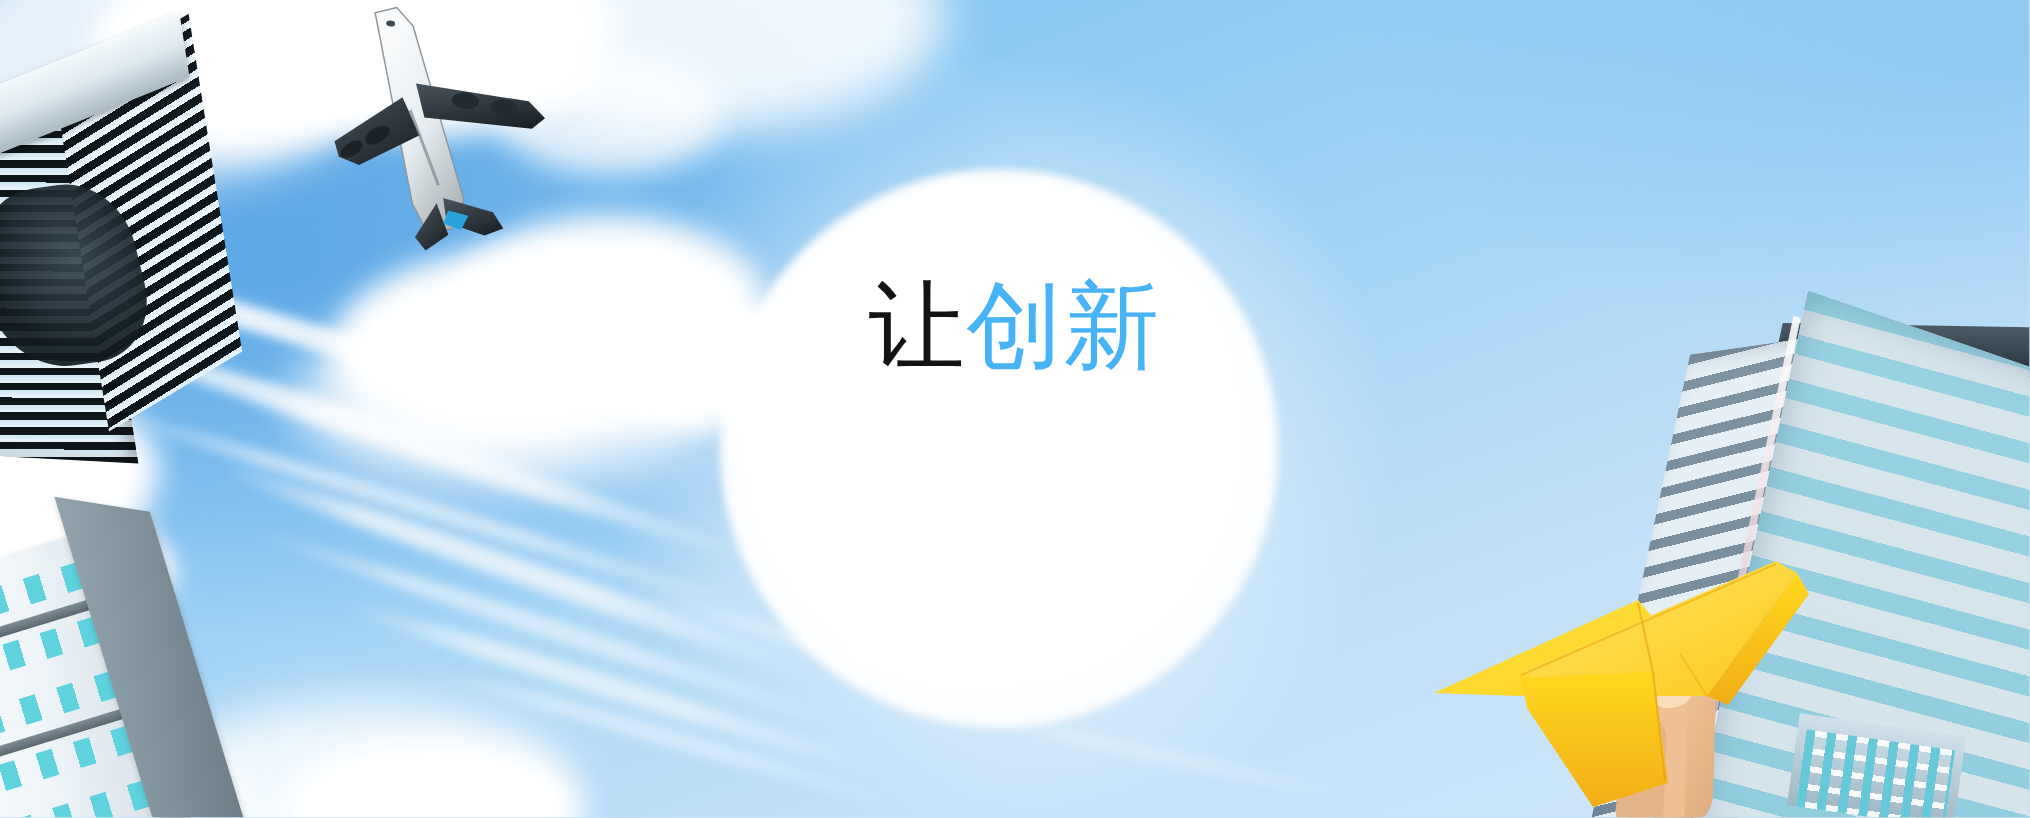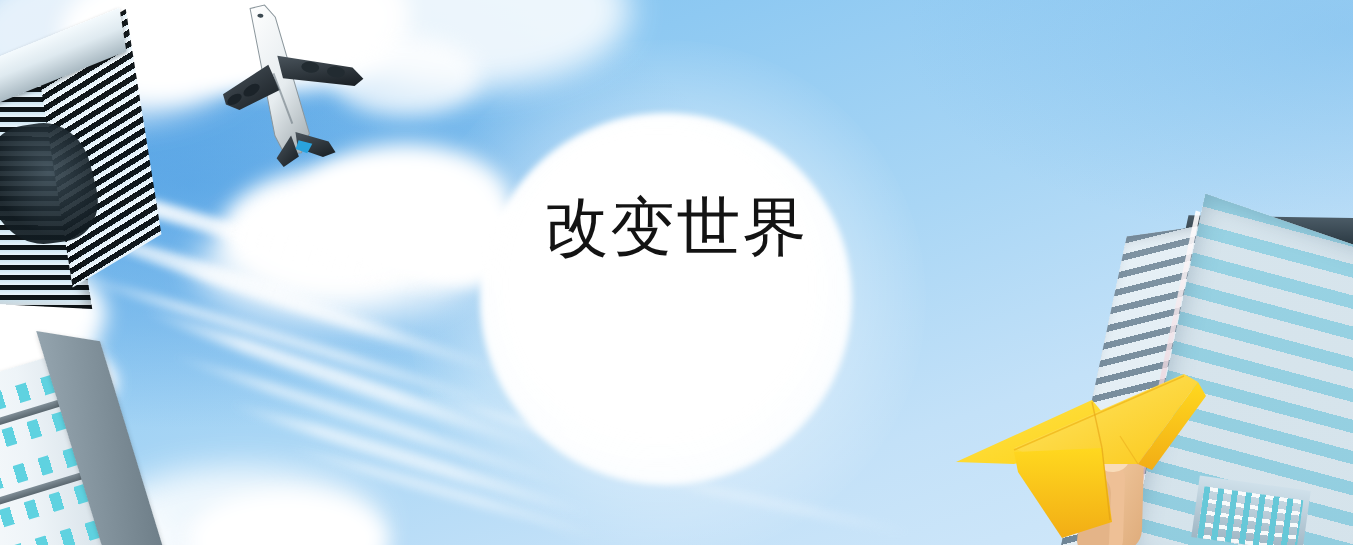--- a/index.html
+++ b/index.html
@@ -364,16 +364,16 @@
       <path d="M62 100 L150 96 L160 170 L110 186 L66 120 Z" fill="url(#pp2)"></path>
 
       <path d="M62 98 L232 24" stroke="#f0b81a" stroke-width="1.6" fill="none" opacity=".8"></path>
       <path d="M140 50 L150 96" stroke="#e8a81a" stroke-width="1.4" fill="none" opacity=".7"></path>
       <path d="M150 96 L158 168" stroke="#e09d16" stroke-width="1.4" fill="none" opacity=".6"></path>
       <path d="M168 84 L186 112" stroke="#eaa91a" stroke-width="1.2" fill="none" opacity=".55"></path>
     </svg>
   </div>
 
   <div class="copy">
-    <div class="headline2">改变世界</div>
+    <div class="headline"><span>让</span><span class="hl-accent">创新</span></div>
   </div>
 
 </div>
 
 </body></html>

